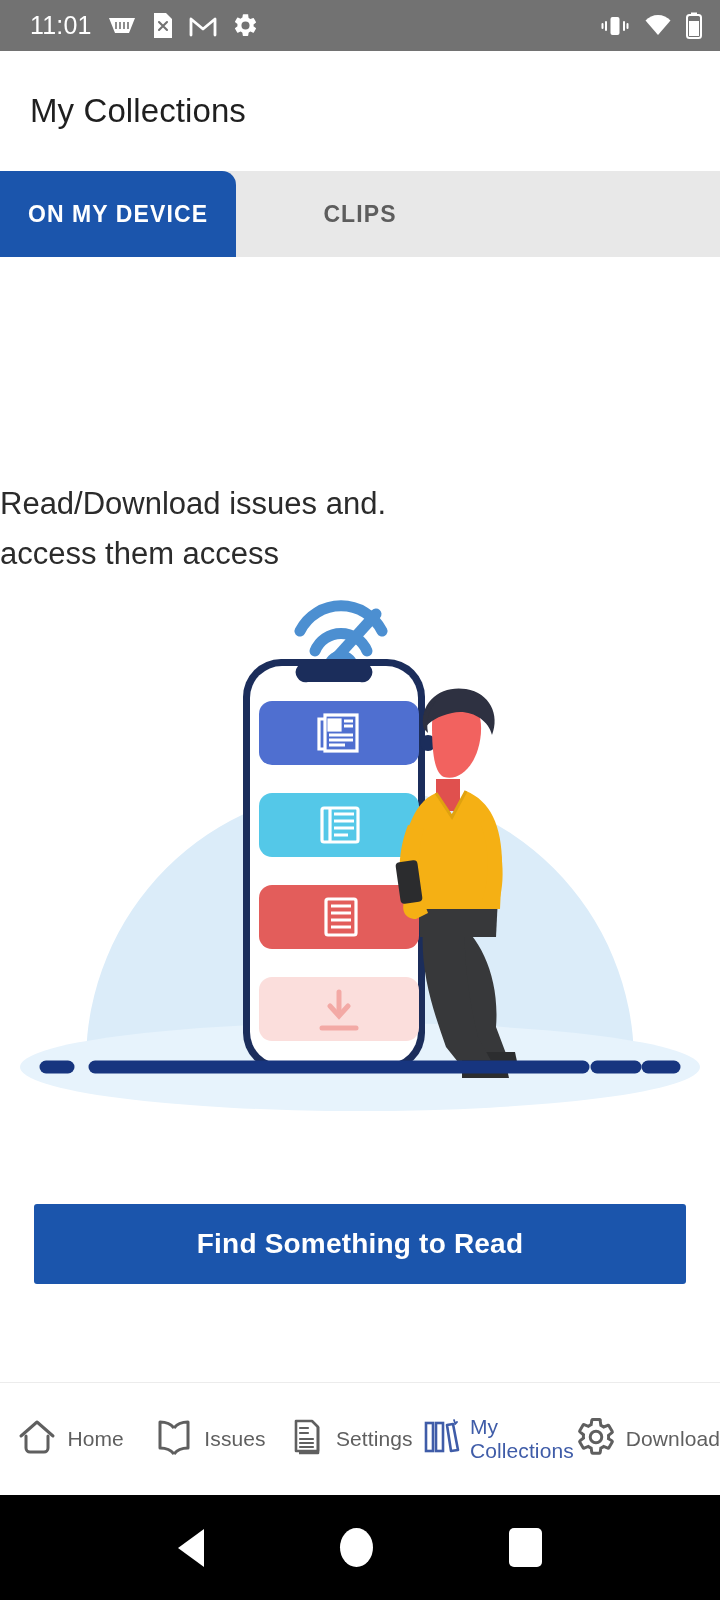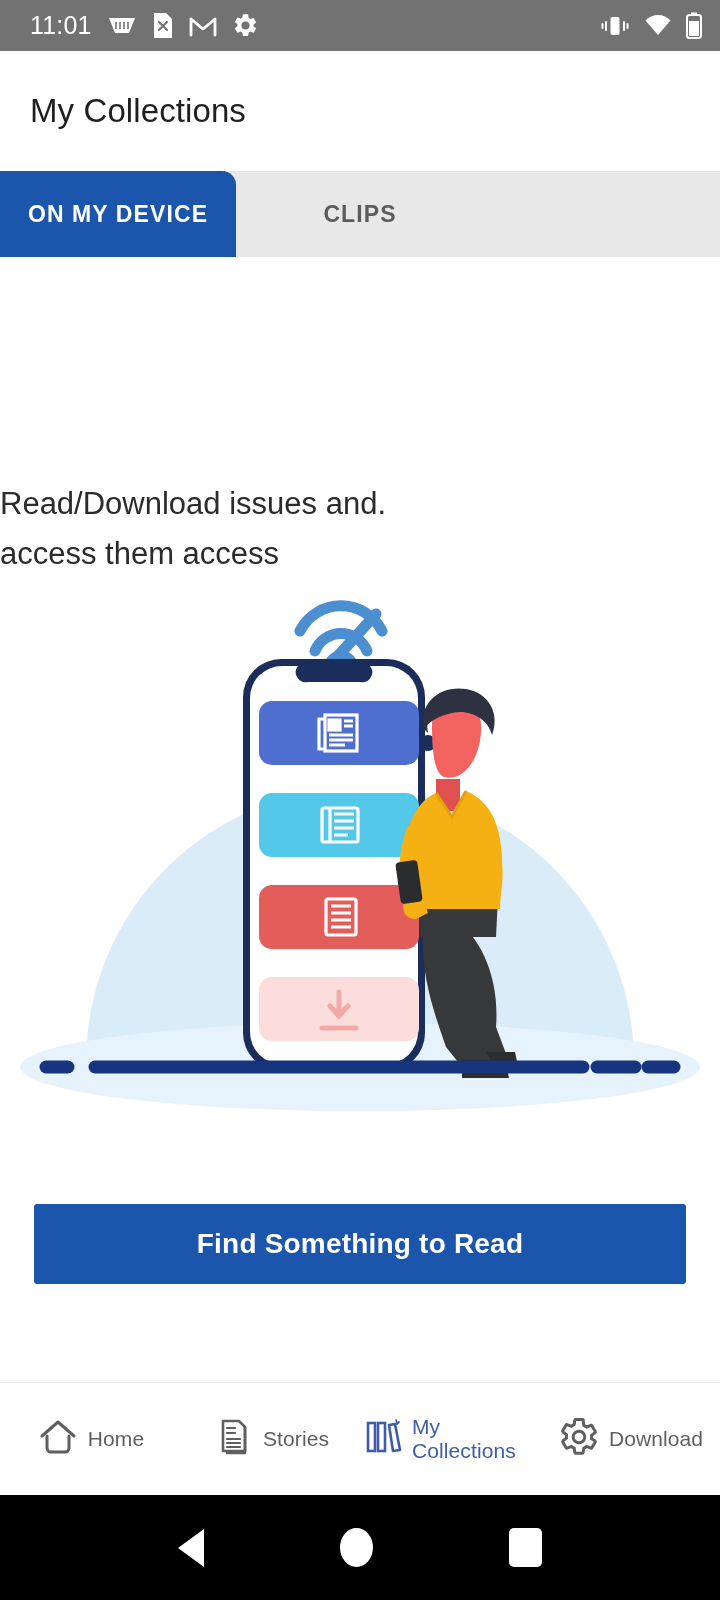--- a/index.html
+++ b/index.html
@@ -280,30 +280,39 @@
     <div class="navitem">
       <span>
         <svg width="44" height="42" viewBox="0 0 44 42">
             <path d="M6 20 L22 6 L38 20" fill="none" stroke="#5f5f5f" stroke-width="3" stroke-linecap="round" stroke-linejoin="round"></path>
             <path d="M11 20 v12 a4 4 0 0 0 4 4 h14 a4 4 0 0 0 4 -4 v-12" fill="none" stroke="#5f5f5f" stroke-width="3" stroke-linecap="round" stroke-linejoin="round"></path>
           </svg>
       </span>
       <span class="navlabel">Home</span>
     </div>
 
+    <div class="navitem">
+      <span>
+        <svg width="44" height="42" viewBox="0 0 44 42">
+            <path d="M22 12 C19 8 13 6 8 6 v26 c5 0 11 2 14 6" fill="none" stroke="#5f5f5f" stroke-width="3" stroke-linejoin="round"></path>
+            <path d="M22 12 C25 8 31 6 36 6 v26 c-5 0-11 2-14 6" fill="none" stroke="#5f5f5f" stroke-width="3" stroke-linejoin="round"></path>
+          </svg>
+      </span>
+      <span class="navlabel">Issues</span>
+    </div>
 
     <div class="navitem">
       <span>
         <svg width="44" height="42" viewBox="0 0 44 42">
             <path d="M12 5 h16 l6 6 v24 h-22 z" fill="none" stroke="#5f5f5f" stroke-width="2.6" stroke-linejoin="round"></path>
             <path d="M34 11 v26 h-19" fill="none" stroke="#5f5f5f" stroke-width="2.6" stroke-linejoin="round"></path>
             <path d="M16 12 h8 M16 17 h8 M16 23 h13 M16 27 h13 M16 31 h13" stroke="#5f5f5f" stroke-width="2.2" stroke-linecap="round"></path>
           </svg>
       </span>
-      <span class="navlabel">Stories</span>
+      <span class="navlabel">Settings</span>
     </div>
 
     <div class="navitem active">
       <span>
         <svg width="44" height="42" viewBox="0 0 44 42">
             <rect x="8" y="7" width="7" height="28" fill="none" stroke="#3f5ca8" stroke-width="2.6"></rect>
             <rect x="18" y="7" width="7" height="28" fill="none" stroke="#3f5ca8" stroke-width="2.6"></rect>
             <path d="M29 9 l6 -1 l5 26 l-7 1 z" fill="none" stroke="#3f5ca8" stroke-width="2.6" stroke-linejoin="round"></path>
             <path d="M36 4 l1 3 M39 6 l-2 2" stroke="#3f5ca8" stroke-width="1.8" stroke-linecap="round"></path>
           </svg>

